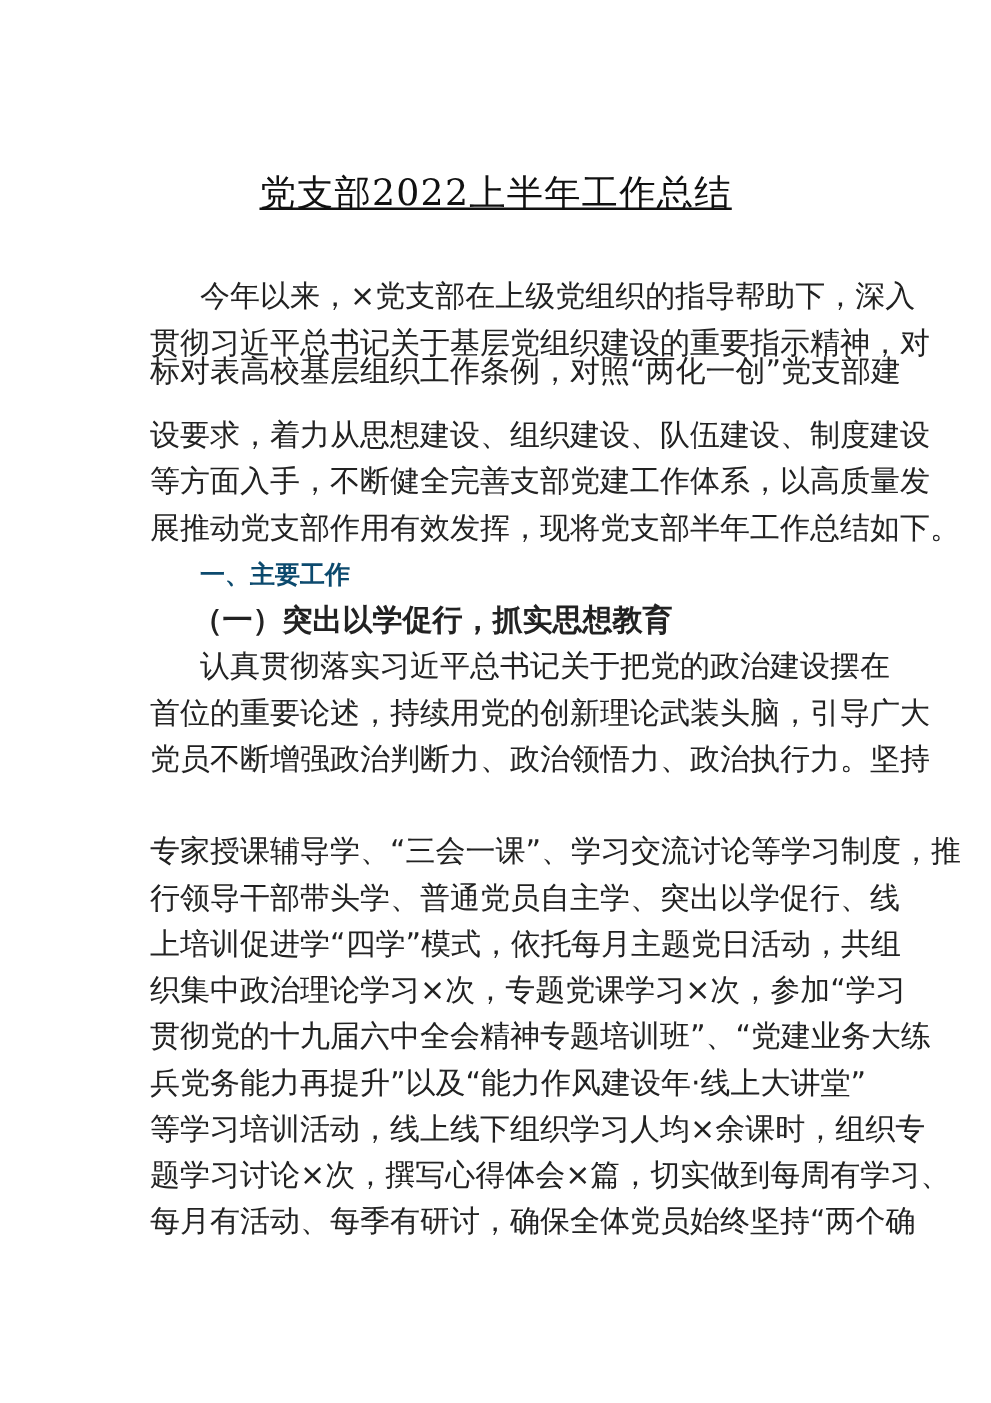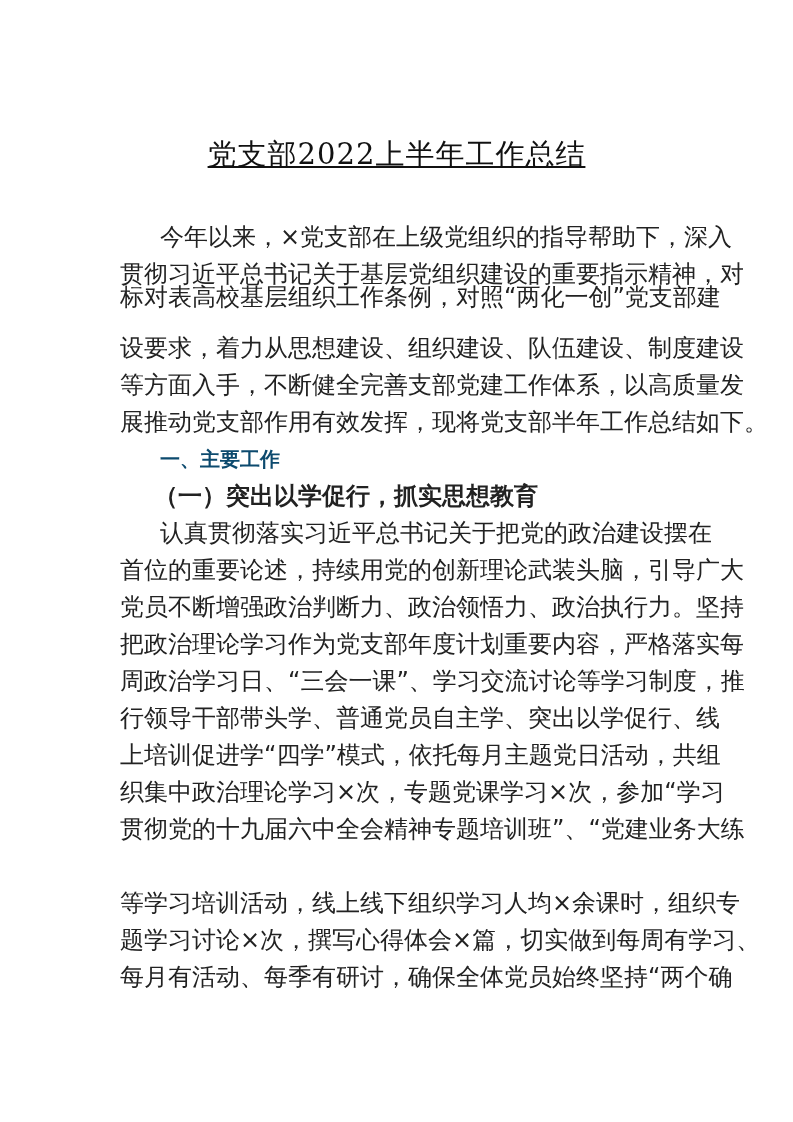--- a/index.html
+++ b/index.html
@@ -32,22 +32,22 @@
   <div class="line" style="top:330px">设要求，着力从思想建设、组织建设、队伍建设、制度建设</div>
   <div class="line" style="top:367px">等方面入手，不断健全完善支部党建工作体系，以高质量发</div>
   <div class="line" style="top:404px">展推动党支部作用有效发挥，现将党支部半年工作总结如下。</div>
 
   <div class="line h1" style="top:441px">一、主要工作</div>
   <div class="line h2" style="top:478px">（一）突出以学促行，抓实思想教育</div>
 
   <div class="line indent" style="top:515px">认真贯彻落实习近平总书记关于把党的政治建设摆在</div>
   <div class="line" style="top:552px">首位的重要论述，持续用党的创新理论武装头脑，引导广大</div>
   <div class="line" style="top:589px">党员不断增强政治判断力、政治领悟力、政治执行力。坚持</div>
-  <div class="line" style="top:626px">把政治理论学习作为党支部年度计划重要内容，严格落实每</div>
-  <div class="line" style="top:663px">周政治学习日、“三会一课”、学习交流讨论等学习制度，推</div>
+  <div class="line" style="top:663px">专家授课辅导学、“三会一课”、学习交流讨论等学习制度，推</div>
   <div class="line" style="top:700px">行领导干部带头学、普通党员自主学、突出以学促行、线</div>
   <div class="line" style="top:737px">上培训促进学“四学”模式，依托每月主题党日活动，共组</div>
   <div class="line" style="top:774px">织集中政治理论学习×次，专题党课学习×次，参加“学习</div>
   <div class="line" style="top:811px">贯彻党的十九届六中全会精神专题培训班”、“党建业务大练</div>
+  <div class="line" style="top:848px">兵党务能力再提升”以及“能力作风建设年·线上大讲堂”</div>
   <div class="line" style="top:885px">等学习培训活动，线上线下组织学习人均×余课时，组织专</div>
   <div class="line" style="top:922px">题学习讨论×次，撰写心得体会×篇，切实做到每周有学习、</div>
   <div class="line" style="top:959px">每月有活动、每季有研讨，确保全体党员始终坚持“两个确</div>
 </div>
 
 </body></html>

